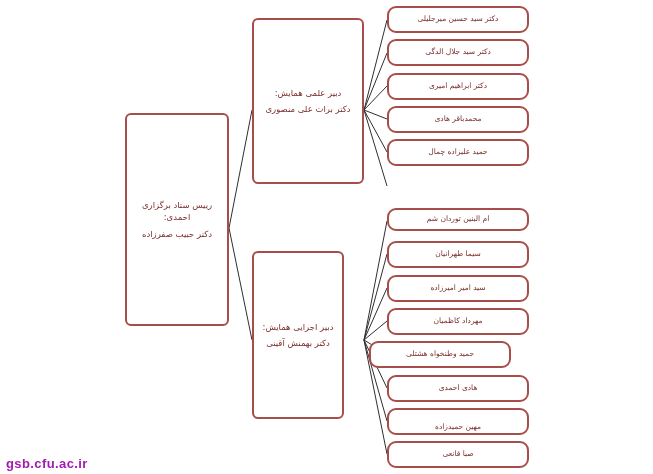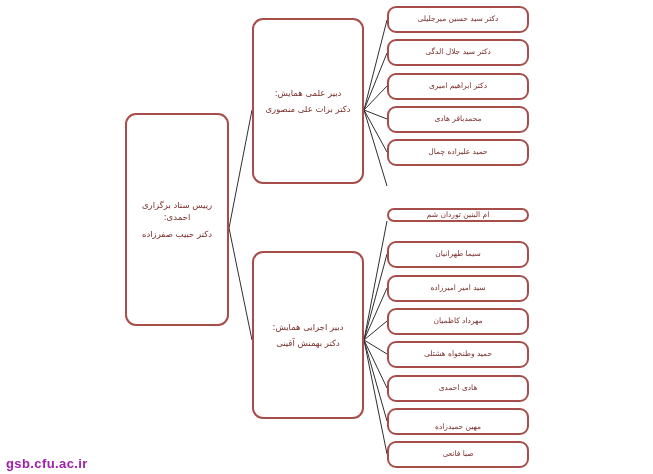--- a/index.html
+++ b/index.html
@@ -20,21 +20,21 @@
     left: 0;
     top: 0;
     width: 653px;
     height: 474px;
     pointer-events: none;
   }
   .node {
     position: absolute;
     box-sizing: border-box;
     border: 2px solid #a84e4a;
-    border-radius: 11px;
+    border-radius: 6px;
     background: #ffffff;
     display: flex;
     flex-direction: column;
     align-items: center;
     justify-content: center;
     text-align: center;
     color: #7a2f2b;
     direction: rtl;
     line-height: 1.45;
   }
@@ -91,54 +91,54 @@
   <div class="node big" style="left:125px; top:113px; width:104px; height:213px;">
     <div class="line1">رییس ستاد برگزاری احمدی:</div>
     <div>دکتر حبیب صفرزاده</div>
   </div>
 
   <div class="node big" style="left:252px; top:18px; width:112px; height:166px;">
     <div class="line1">دبیر علمی همایش:</div>
     <div>دکتر برات علی منصوری</div>
   </div>
 
-  <div class="node big" style="left:252px; top:251px; width:112px; height:168px;">
+  <div class="node big" style="left:252px; top:251px; width:92px; height:168px;">
     <div class="line1">دبیر اجرایی همایش:</div>
     <div>دکتر بهمنش آقینی</div>
   </div>
 
   <div class="node leaf" style="left:387px; top:6px; width:142px; height:27px;">
     <span>دکتر سید حسین میرجلیلی</span>
   </div>
   <div class="node leaf" style="left:387px; top:39px; width:142px; height:27px;">
     <span>دکتر سید جلال الدگی</span>
   </div>
   <div class="node leaf" style="left:387px; top:73px; width:142px; height:27px;">
     <span>دکتر ابراهیم امیری</span>
   </div>
   <div class="node leaf" style="left:387px; top:106px; width:142px; height:27px;">
     <span>محمدباقر هادی</span>
   </div>
   <div class="node leaf" style="left:387px; top:139px; width:142px; height:27px;">
     <span>حمید علیزاده چمال</span>
   </div>
 
-  <div class="node leaf" style="left:387px; top:208px; width:142px; height:14px;">
+  <div class="node leaf" style="left:387px; top:208px; width:142px; height:23px;">
     <span>ام البنین توردان شم</span>
   </div>
   <div class="node leaf" style="left:387px; top:241px; width:142px; height:27px;">
     <span>سیما طهرانیان</span>
   </div>
   <div class="node leaf" style="left:387px; top:275px; width:142px; height:27px;">
     <span>سید امیر امیرزاده</span>
   </div>
   <div class="node leaf" style="left:387px; top:308px; width:142px; height:27px;">
     <span>مهرداد کاظمیان</span>
   </div>
-  <div class="node leaf" style="left:387px; top:341px; width:142px; height:27px;">
+  <div class="node leaf" style="left:369px; top:341px; width:142px; height:27px;">
     <span>حمید وطنخواه هشتلی</span>
   </div>
   <div class="node leaf" style="left:387px; top:375px; width:142px; height:27px;">
     <span>هادی احمدی</span>
   </div>
   <div class="node leaf" style="left:387px; top:408px; width:142px; height:27px;justify-content:flex-end;">
     <span>مهین حمیدزاده</span>
   </div>
   <div class="node leaf" style="left:387px; top:441px; width:142px; height:27px;">
     <span>صبا قانعی</span>

